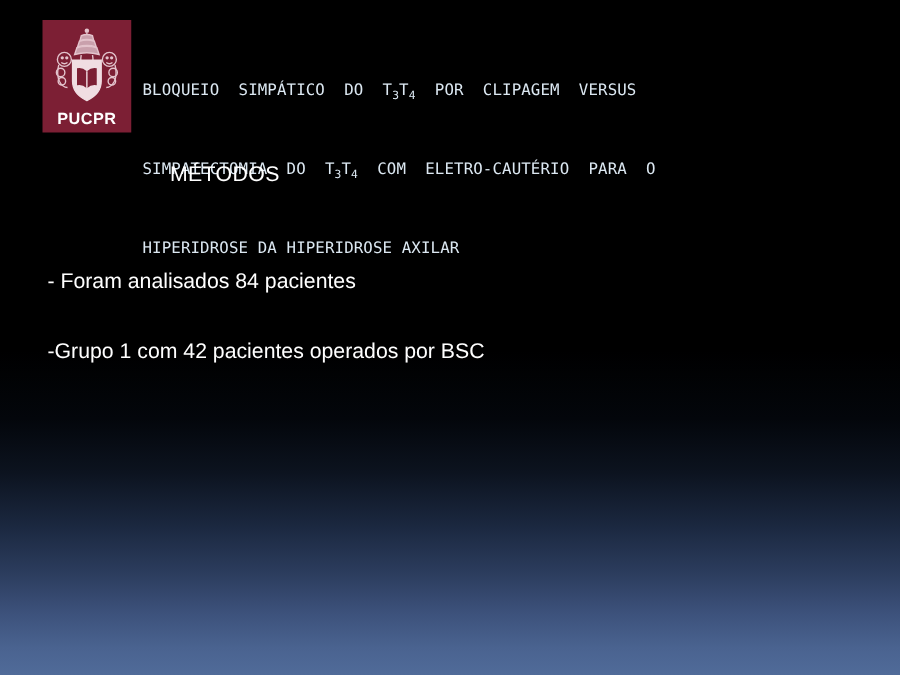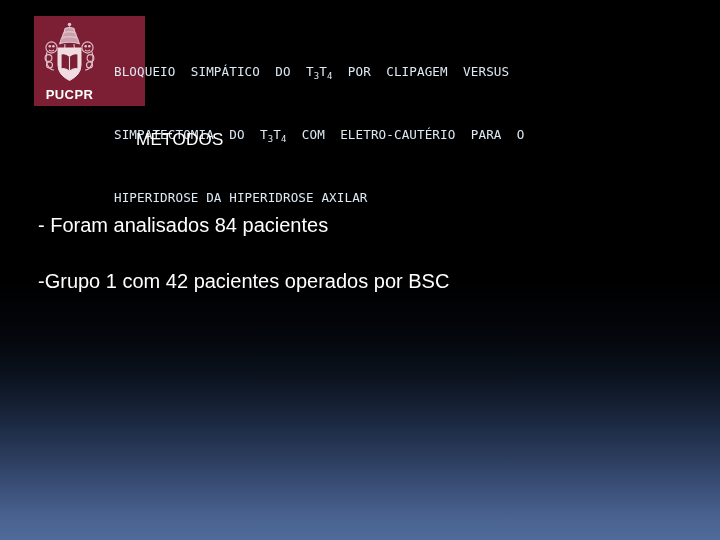--- a/index.html
+++ b/index.html
@@ -27,21 +27,20 @@
 
   
   .logo-box {
     position: absolute;
     left: 34px;
     top: 16px;
     width: 71px;
     height: 90px;
     background: #7c1f34;
     overflow: hidden;
-    padding-left: 40px;
   }
   .logo-emblem {
     position: absolute;
     left: 0;
     top: 1px;
     width: 71px;
     height: 66px;
   }
   .logo-wordmark {
     position: absolute;
@@ -93,21 +92,21 @@
   .bullets {
     position: absolute;
     left: 38px;
     top: 214px;
     width: 640px;
   }
   .bullet {
     display: block;
     color: #ffffff;
     font-family: "Liberation Sans", sans-serif;
-    font-size: 20px;
+    font-size: 17px;
     line-height: 22px;
     margin-bottom: 34px;
     white-space: pre;
   }
 </style>
 </head>
 <body>
 
 <div id="slide">
 

